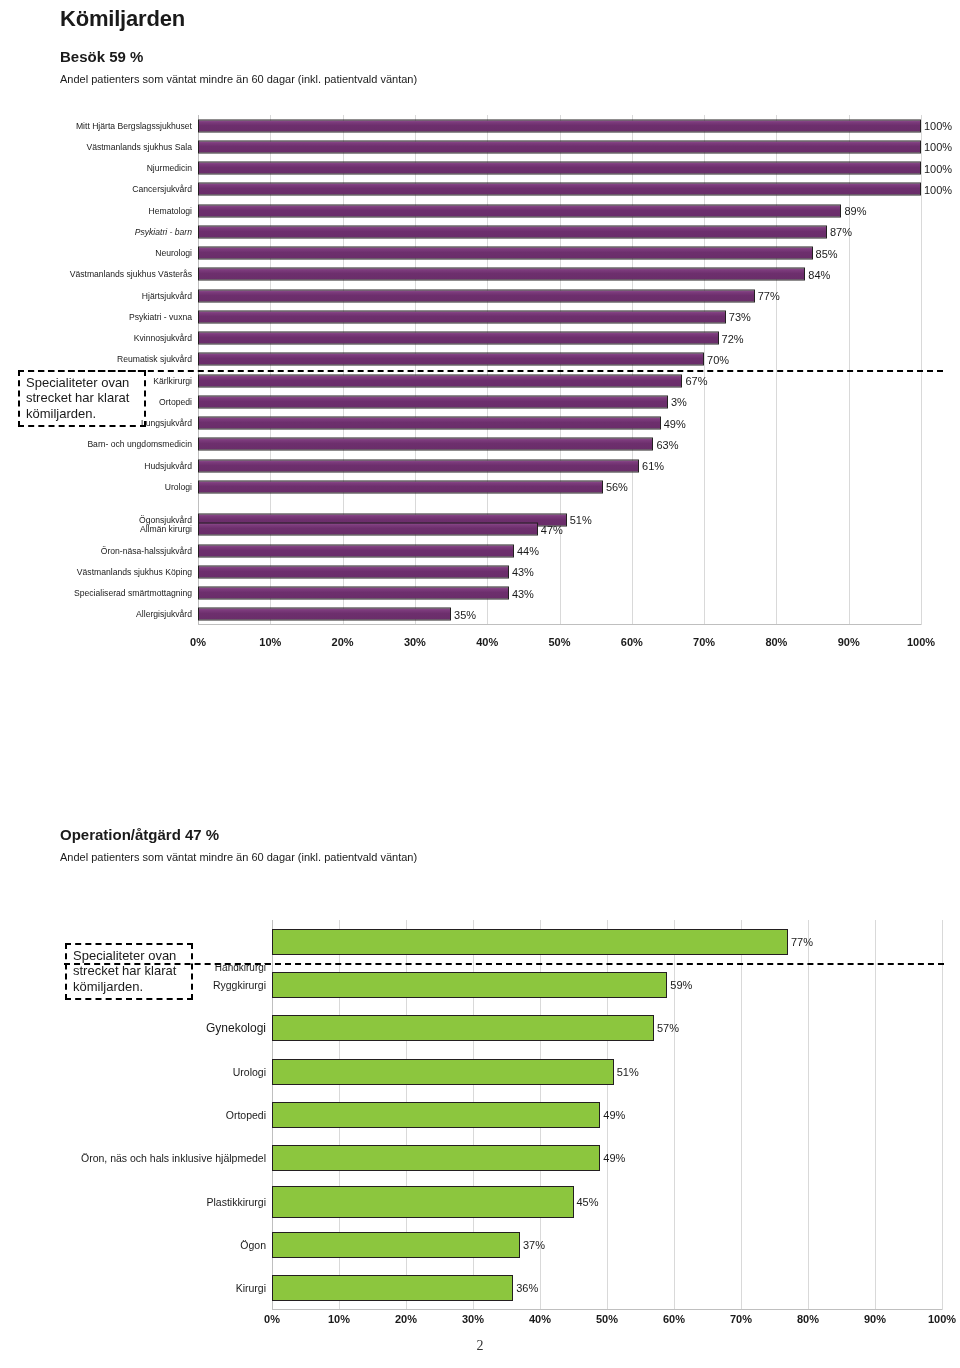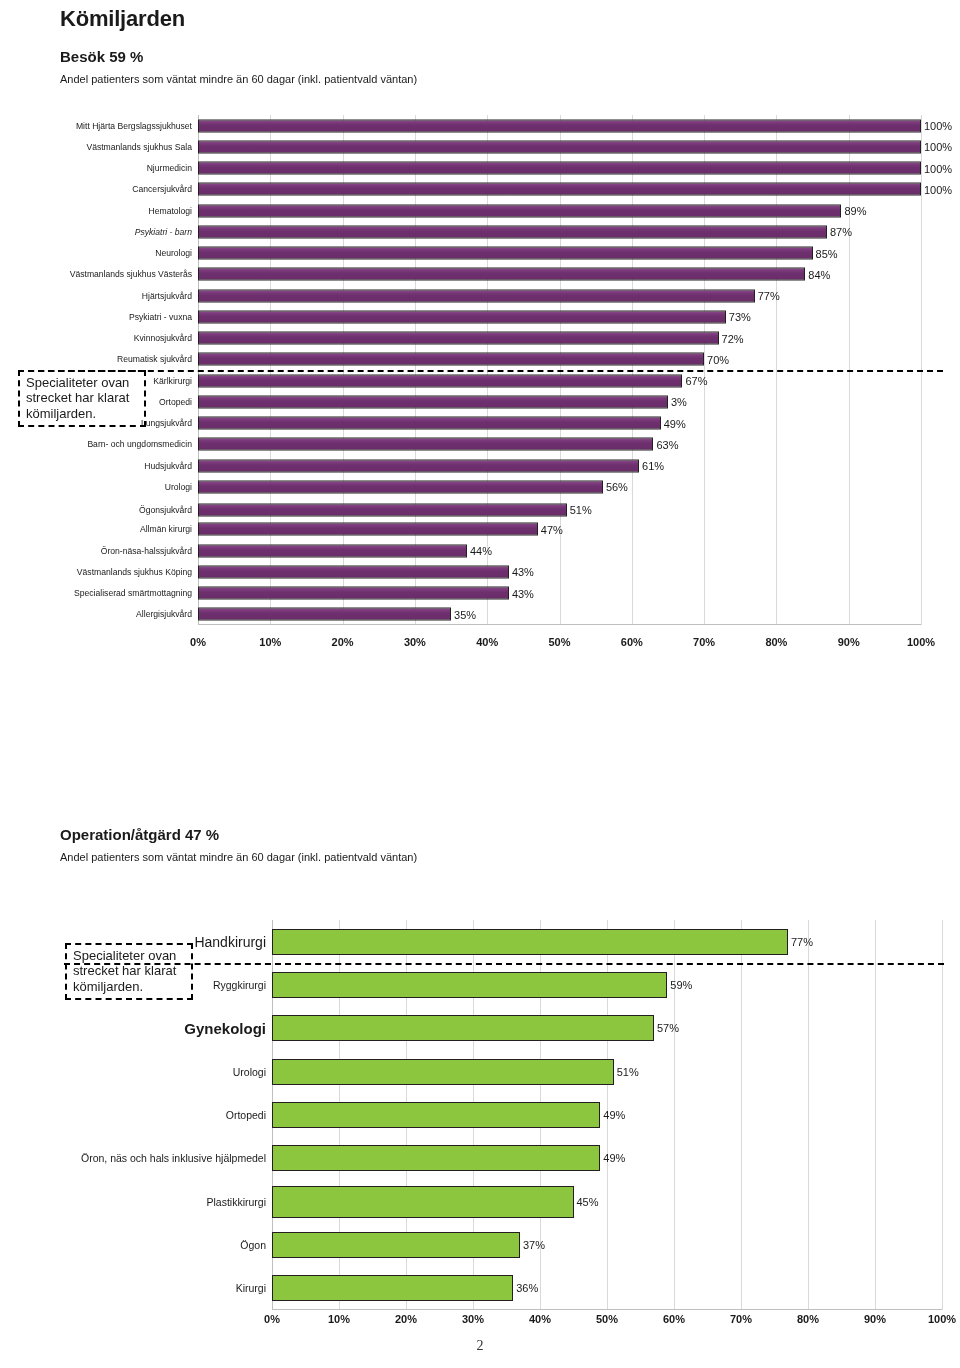--- a/index.html
+++ b/index.html
@@ -218,35 +218,35 @@
           <div class="bar purple" style="width: 441.03px; height: 13px;">
             <div class="val">61%</div>
           </div>
         </div>
         <div class="row" style="top: 361.25px; height: 21.25px;">
           <div class="cat" style="font-size: 8.6px;">Urologi</div>
           <div class="bar purple" style="width: 404.88px; height: 13px;">
             <div class="val">56%</div>
           </div>
         </div>
-        <div class="row" style="top: 384px; height: 21.25px;">
+        <div class="row" style="top: 394px; height: 21.25px;">
           <div class="cat" style="font-size: 8.6px;">Ögonsjukvård</div>
           <div class="bar purple" style="width: 368.73px; height: 13px;">
             <div class="val">51%</div>
           </div>
         </div>
         <div class="row" style="top: 403.75px; height: 21.25px;">
           <div class="cat" style="font-size: 8.6px;">Allmän kirurgi</div>
           <div class="bar purple" style="width: 339.81px; height: 13px;">
             <div class="val">47%</div>
           </div>
         </div>
         <div class="row" style="top: 425px; height: 21.25px;">
           <div class="cat" style="font-size: 8.6px;">Öron-näsa-halssjukvård</div>
-          <div class="bar purple" style="width: 269px; height: 13px;">
+          <div class="bar purple" style="width: 316px; height: 13px;">
             <div class="val">44%</div>
           </div>
         </div>
         <div class="row" style="top: 446.25px; height: 21.25px;">
           <div class="cat" style="font-size: 8.6px;">Västmanlands sjukhus Köping</div>
           <div class="bar purple" style="width: 310.89px; height: 13px;">
             <div class="val">43%</div>
           </div>
         </div>
         <div class="row" style="top: 467.5px; height: 21.25px;">
@@ -294,33 +294,33 @@
         <div class="gridline" style="left: 268px;"></div>
         <div class="gridline" style="left: 335px;"></div>
         <div class="gridline" style="left: 402px;"></div>
         <div class="gridline" style="left: 469px;"></div>
         <div class="gridline" style="left: 536px;"></div>
         <div class="gridline" style="left: 603px;"></div>
         <div class="gridline" style="left: 670px;"></div>
       </div>
     <div class="rowset" id="chart2-rows">
         <div class="row" style="top: 0px; height: 43.3333px;">
-          <div class="cat" style="font-size: 14px;">Handkirurgi</div>
+          <div class="cat" style="font-size: 10px; margin-top: 26px;">Handkirurgi</div>
           <div class="bar green" style="width: 515.9px; height: 26px;">
             <div class="val">77%</div>
           </div>
         </div>
         <div class="row" style="top: 43.3333px; height: 43.3333px;">
           <div class="cat" style="font-size: 10.5px;">Ryggkirurgi</div>
           <div class="bar green" style="width: 395.3px; height: 26px;">
             <div class="val">59%</div>
           </div>
         </div>
         <div class="row" style="top: 86.6667px; height: 43.3333px;">
-          <div class="cat" style="font-size: 15px; font-weight: bold;">Gynekologi</div>
+          <div class="cat" style="font-size: 12px;">Gynekologi</div>
           <div class="bar green" style="width: 381.9px; height: 26px;">
             <div class="val">57%</div>
           </div>
         </div>
         <div class="row" style="top: 130px; height: 43.3333px;">
           <div class="cat" style="font-size: 10.5px;">Urologi</div>
           <div class="bar green" style="width: 341.7px; height: 26px;">
             <div class="val">51%</div>
           </div>
         </div>

